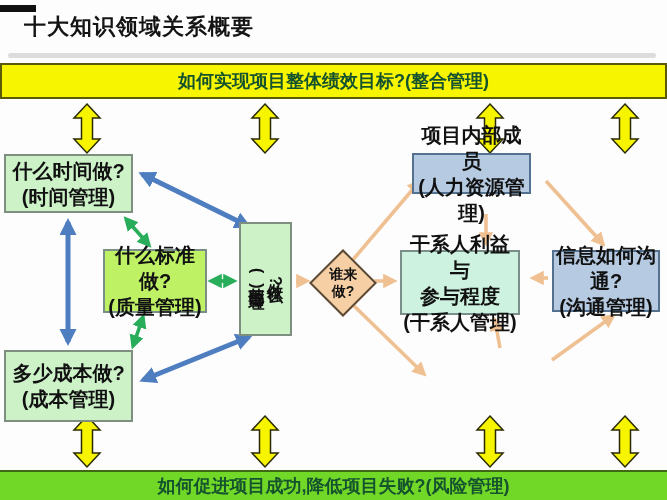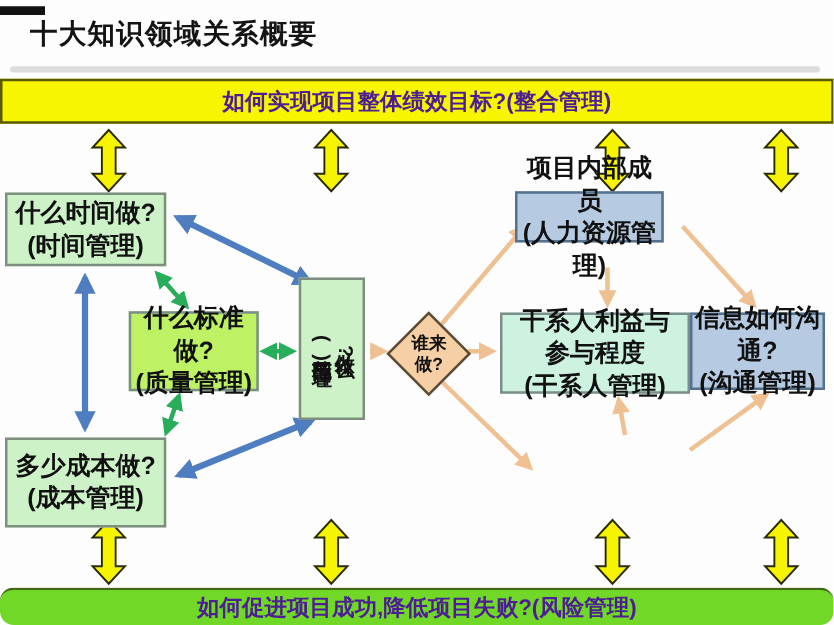--- a/index.html
+++ b/index.html
@@ -9,43 +9,43 @@
     font-family:"Liberation Sans","DejaVu Sans",sans-serif;
   }
   .corner-mark{position:absolute;left:0;top:5px;width:36px;height:7px;background:#111;}
   .title{
     position:absolute;left:24px;top:12px;width:620px;
     font-size:22px;font-weight:900;color:#141414;letter-spacing:1px;white-space:nowrap;
   }
   .title-shadow{position:absolute;left:8px;top:53px;width:648px;height:5px;background:#dcdcdc;border-radius:3px;}
   .banner{
     position:absolute;left:0;width:667px;display:flex;align-items:center;justify-content:center;
-    font-size:18px;font-weight:700;color:#4c1d95;box-sizing:border-box;white-space:nowrap;
+    font-size:18px;font-weight:700;color:#14532d;box-sizing:border-box;white-space:nowrap;
   }
   .banner.top{top:63px;height:36px;background:#f8f500;border:2px solid #5a5a08;}
-  .banner.bottom{top:470px;height:30px;background:#72d828;border-top:2px solid #3f6914;border-radius:11px;}
+  .banner.bottom{top:470px;height:30px;background:#72d828;border-top:2px solid #3f6914;}
   .arrows{position:absolute;left:0;top:0;width:667px;height:500px;}
   .node{
     position:absolute;display:flex;align-items:center;justify-content:center;
     text-align:center;font-size:20px;font-weight:600;color:#111;line-height:1.3;
     white-space:pre-line;box-sizing:border-box;
   }
   .green-box{background:#cdf2c8;border:2px solid #7f8f7f;}
   .cyan-box{background:#bef264;border:2px solid #7a8f8a;}
   .mint-box{background:#cdf2df;border:2px solid #7a8f8a;}
   .blue-box{background:#b6cbe2;border:2px solid #54718f;}
   .node.time{left:4px;top:154px;width:129px;height:59px;}
   .node.quality{left:103px;top:249px;width:104px;height:64px;}
   .node.cost{left:4px;top:350px;width:129px;height:72px;}
   .node.scope{
     left:239px;top:222px;width:53px;height:114px;
     writing-mode:vertical-rl;font-size:16px;letter-spacing:2px;line-height:1.15;
   }
   .node.hr{left:412px;top:153px;width:119px;height:41px;}
-  .node.stakeholder{left:400px;top:250px;width:152px;height:65px;}
+  .node.stakeholder{left:400px;top:250px;width:120px;height:65px;}
   .node.communication{left:552px;top:250px;width:108px;height:62px;}
   .node.procurement{left:430px;top:352px;width:115px;height:60px;}
   .diamond{
     position:absolute;left:319px;top:259px;width:44px;height:44px;
     background:#f6cfa4;border:2px solid #5a4a38;transform:rotate(45deg);
     display:flex;align-items:center;justify-content:center;
   }
   .diamond .label{
     transform:rotate(-45deg);font-size:14px;font-weight:600;color:#111;
     text-align:center;line-height:1.2;white-space:pre-line;

